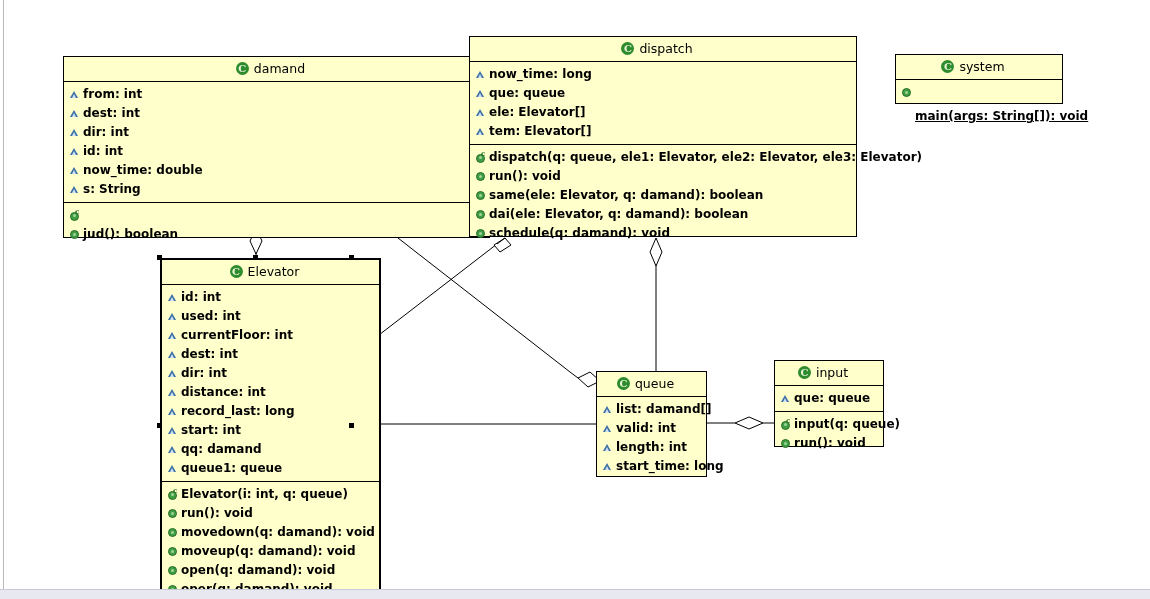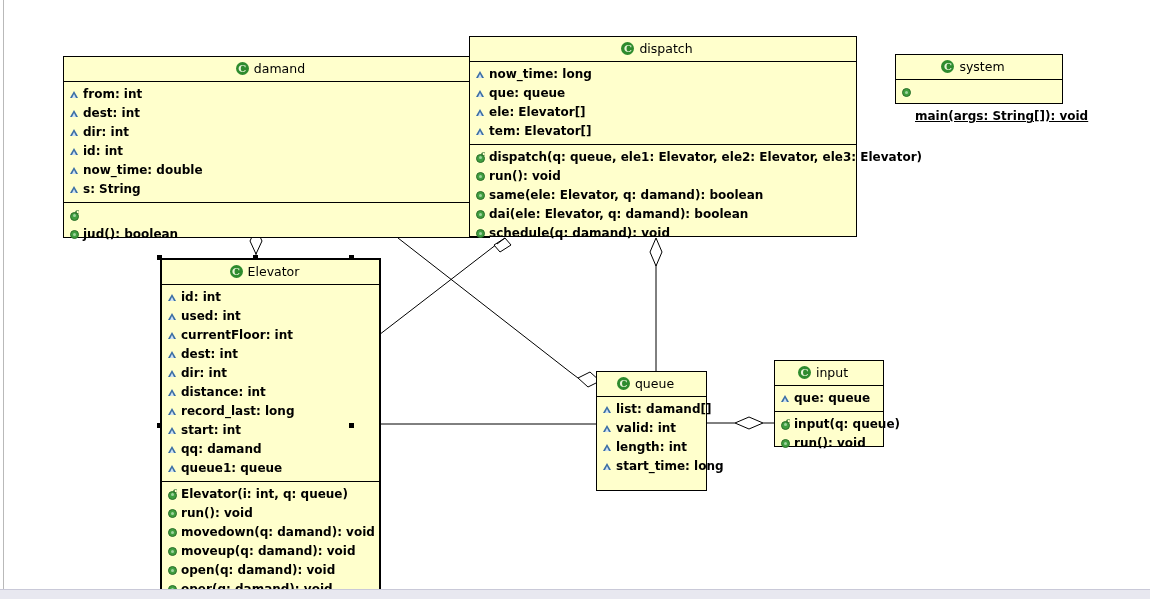--- a/index.html
+++ b/index.html
@@ -436,21 +436,21 @@
         </div>
       </div>
       <div class="handle" style="left: 157px; top: 255px;"></div>
       <div class="handle" style="left: 253px; top: 255px;"></div>
       <div class="handle" style="left: 349px; top: 255px;"></div>
       <div class="handle" style="left: 157px; top: 423px;"></div>
       <div class="handle" style="left: 349px; top: 423px;"></div>
       <div class="handle" style="left: 157px; top: 591px;"></div>
       <div class="handle" style="left: 253px; top: 591px;"></div>
       <div class="handle" style="left: 349px; top: 591px;"></div>
-      <div class="uml-class" style="left: 596px; top: 371px; width: 111px; height: 120px;">
+      <div class="uml-class" style="left: 596px; top: 371px; width: 111px; height: 106px;">
         <div class="cls-title"><span class="ico ico-class"></span><span>queue</span></div>
         <div class="cls-section">
           <div class="member">
             <span class="ico ico-attr"></span>
             <span class="mtext">list: damand[]</span>
           </div>
           <div class="member">
             <span class="ico ico-attr"></span>
             <span class="mtext">valid: int</span>
           </div>

